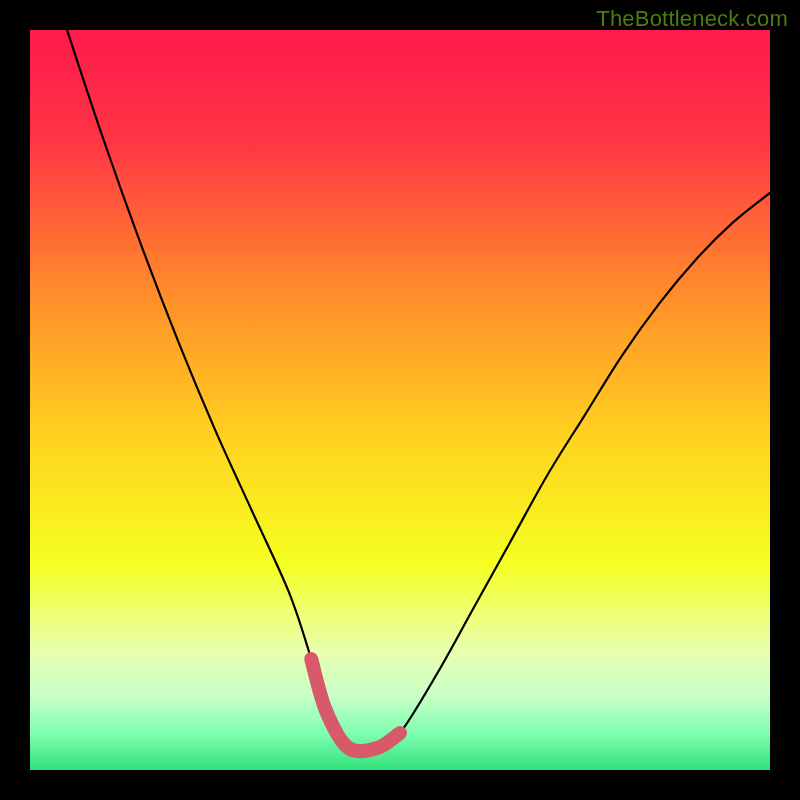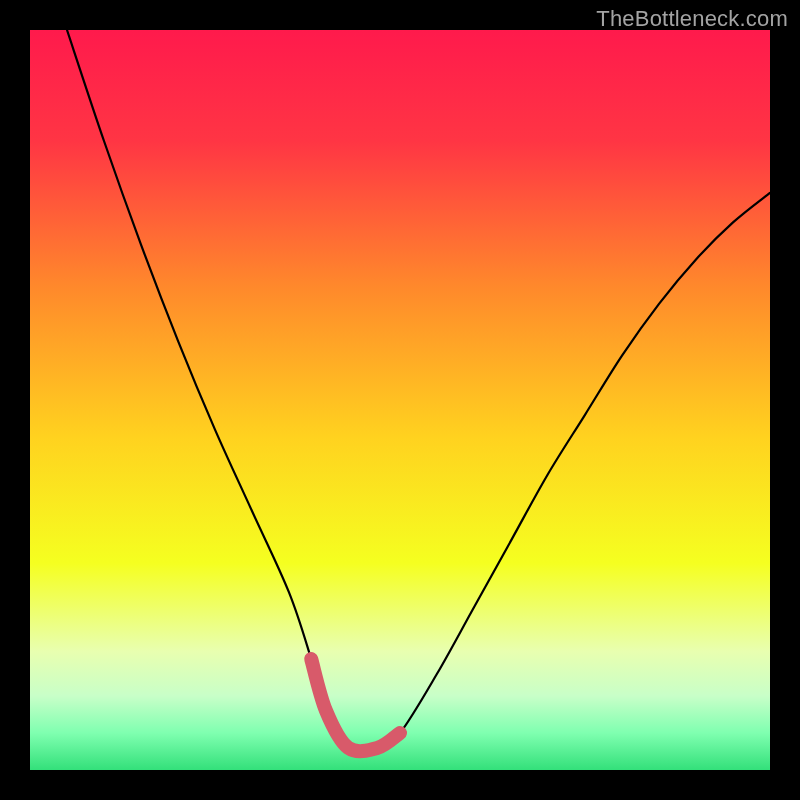--- a/index.html
+++ b/index.html
@@ -33,21 +33,21 @@
     top: 0;
     left: 0;
     width: 100%;
     height: 100%;
   }
   .watermark {
     position: absolute;
     top: 6px;
     right: 12px;
     font-size: 22px;
-    color: #a3a3a3;
+    color: #4d7c0f;
     font-weight: 500;
     letter-spacing: 0.2px;
   }
   svg {
     position: absolute;
     top: 0;
     left: 0;
   }
 </style>
 </head>

